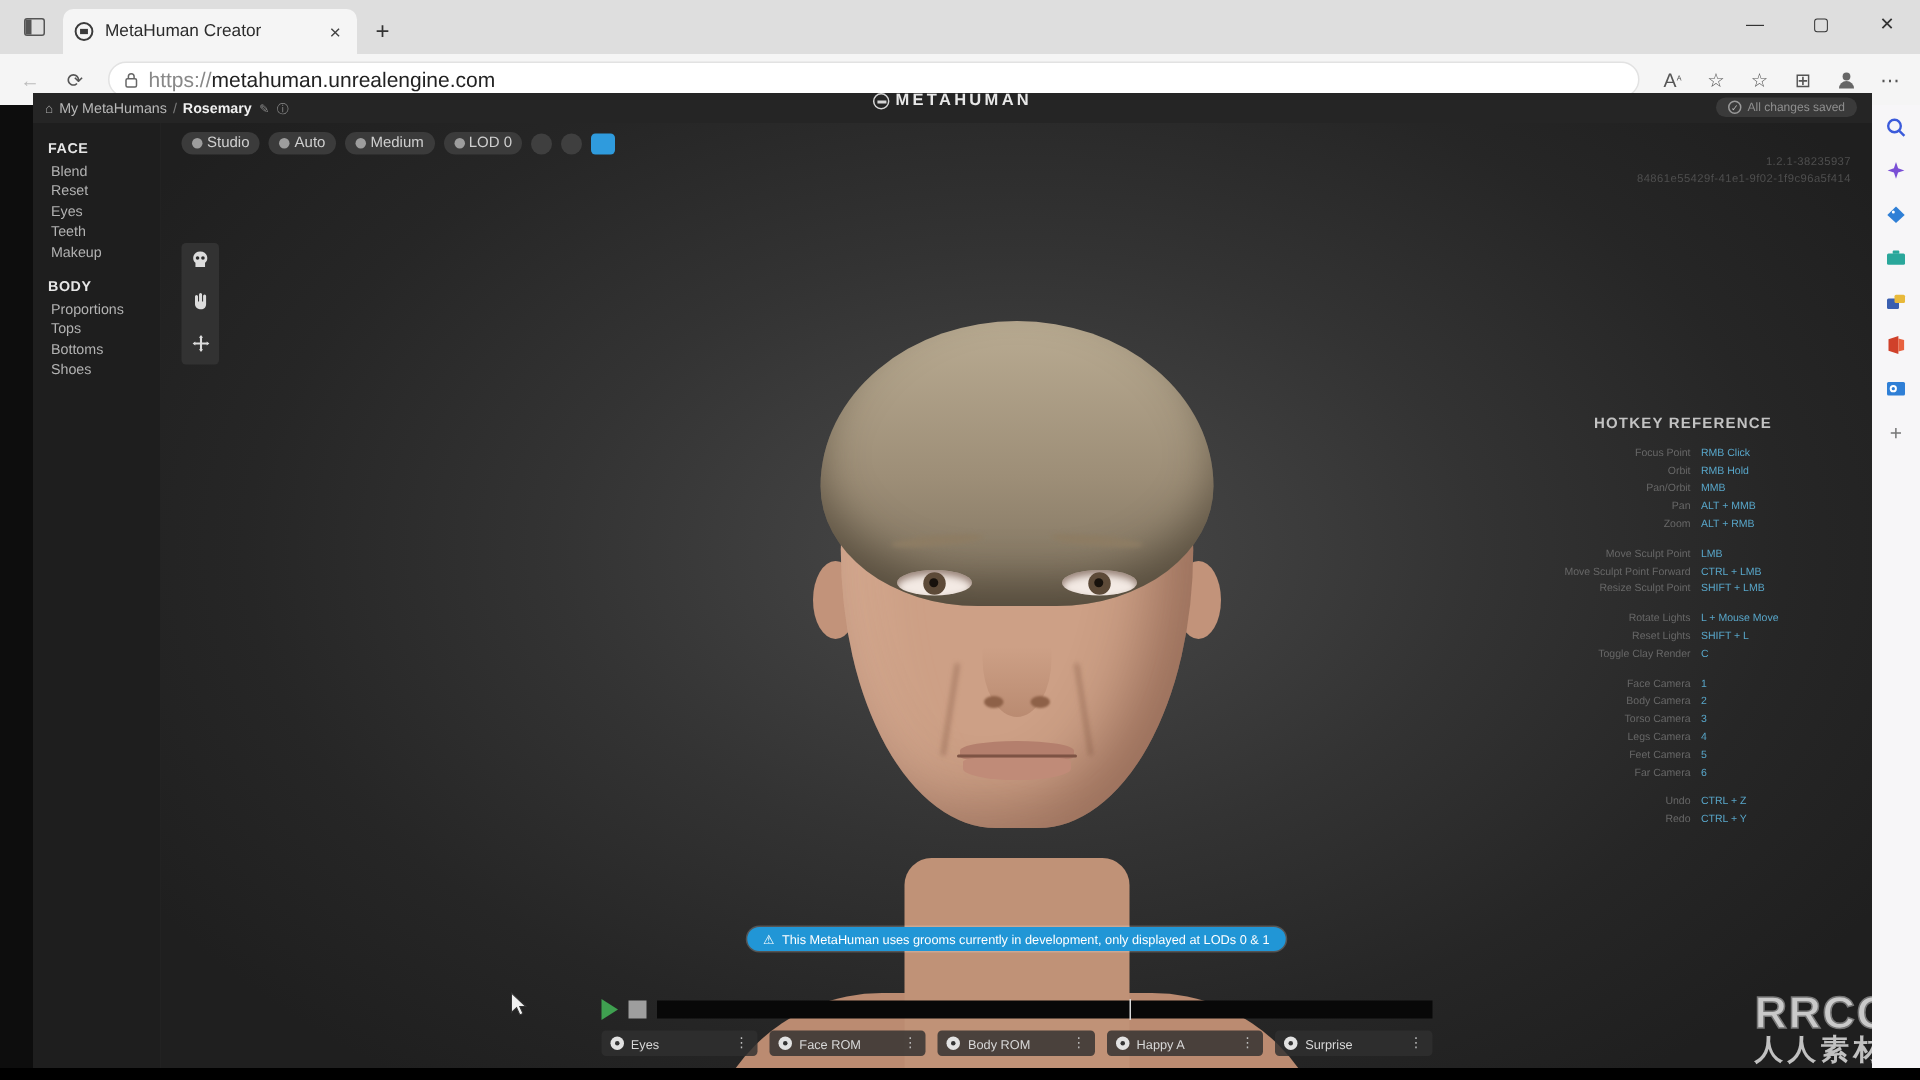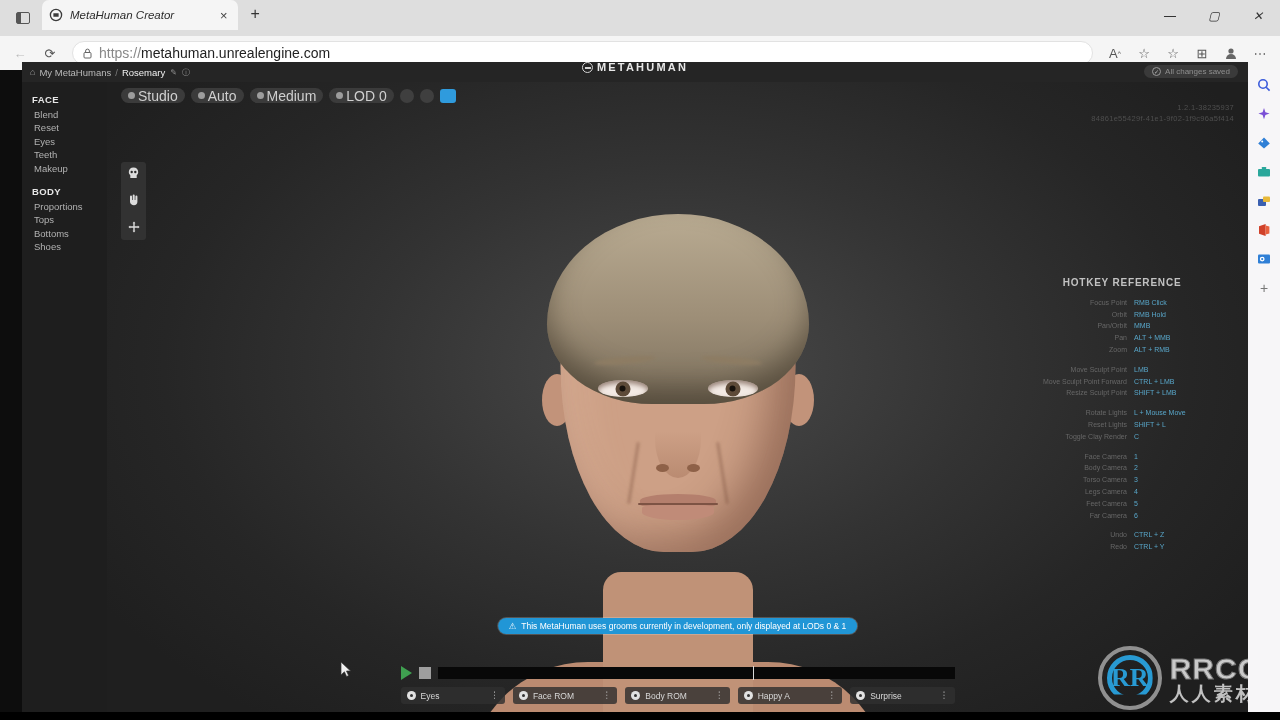--- a/index.html
+++ b/index.html
@@ -6,22 +6,22 @@
   html, body {
     width: 1280px; height: 720px; overflow: hidden;
     font-family: "Liberation Sans", sans-serif;
     background: #000;
   }
 
   
   .browser { width: 1280px; height: 720px; position: relative; background: #0d0d0d; }
 
   .tabstrip {
-    height: 36px; background: #dedede; display: flex; 
-    padding-left: 4px; position: relative; font-style: italic;
+    height: 36px; background: #dedede; display: flex; align-items: flex-end;
+    padding-left: 4px; position: relative;
   }
   .tabstrip-pre { width: 38px; height: 36px; display:flex; align-items:center; justify-content:center; }
   .icon-sq { width: 14px; height: 12px; border: 1.6px solid #555; border-radius: 2px; position: relative; }
   .icon-sq::before { content:''; position:absolute; left:0; top:0; bottom:0; width:4px; background:#555; }
 
   .tab {
     height: 30px; width: 196px; background: #f5f5f5; border-radius: 7px 7px 0 0;
     display: flex; align-items: center; padding: 0 7px; gap: 7px; font-size: 11.5px; color: #2b2b2b;
   }
   .tab-favicon { width: 14px; height: 14px; flex: none; }
@@ -67,21 +67,21 @@
   }
 
   
   .app-topbar {
     height: 20px; background: #252525; display:flex; align-items:center;
     padding: 0 8px; position: relative;
   }
   .breadcrumb { display:flex; align-items:center; gap:4px; font-size: 9.5px; color: #b9b9b9; }
   .bc-home { font-size: 9px; color:#a8a8a8; }
   .bc-sep { color:#7d7d7d; }
-  .bc-current { color:#f0f0f0; font-weight:normal; }
+  .bc-current { color:#f0f0f0; font-weight:bold; }
   .bc-ic { font-size: 8px; color:#8a8a8a; margin-left:1px; }
 
   .brand {
     position:absolute; left:50%; transform:translateX(-50%); top:-1px;
     display:flex; flex-direction:column; align-items:center; gap:1px;
   }
   .brand-row { display:flex; align-items:center; gap:4px; }
   .brand-mark { width:11px; height:11px; border-radius:50%; border:1.4px solid #d6d6d6; position:relative; }
   .brand-mark::after{content:'';position:absolute;left:2px;top:4px;width:6px;height:2px;background:#d6d6d6;}
   .brand-name { font-size: 11px; letter-spacing: 2.2px; color:#e8e8e8; font-weight: bold; }
@@ -104,21 +104,21 @@
   }
   .nav-group { margin-bottom: 11px; }
   .nav-head { font-size: 9.5px; font-weight: bold; color: #e6e6e6; letter-spacing:.4px; margin-bottom: 3px; }
   .nav-item { font-size: 9.5px; color: #b2b2b2; line-height: 13.4px; padding-left: 2px; }
 
   .viewport { flex: 1; position: relative; background: #2a2a2a; overflow: hidden; }
 
   .vp-toolbar { display:flex; align-items:center; gap:6px; padding: 6px 8px 0 14px; position:relative; z-index:5; }
   .vp-chip {
     height: 15px; background: #3b3b3b; border-radius: 8px; display:flex; align-items:center;
-    gap:3px; padding: 0 7px; font-size: 14px; color: #cfcfcf;
+    gap:3px; padding: 0 7px; font-size: 10px; color: #cfcfcf;
   }
   .chip-dot { width:7px; height:7px; border-radius:50%; background:#9d9d9d; flex:none; }
   .vp-round { width:14px; height:14px; border-radius:50%; background:#3f3f3f; }
   .vp-round.active { background:#2f9bdd; }
   .vp-round.sq { border-radius:3px; width:16px; }
 
   .stats {
     position:absolute; right:14px; top:20px; text-align:right;
     font-size: 7.5px; color:#4e4e4e; line-height:11px; letter-spacing:.3px;
   }
@@ -615,23 +615,20 @@
 
       </div>
     </div>
   </div>
 
   <div class="feedback">
     <span>Feedback</span>
   </div>
 
   <div class="watermark">
-    <div class="wm-badge">
-      <span class="wm-rr">RR</span>
-    </div>
     <div class="wm-text">
       <span class="wm-main">RRCG</span>
       <span class="wm-cn">人人素材</span>
     </div>
   </div>
 
   <svg class="cursor" width="12" height="18" viewBox="0 0 12 18">
     <path d="M1 1 L1 14 L4.4 10.8 L6.6 15.6 L8.6 14.6 L6.5 10 L10.6 10 Z" fill="#f0f0f0" stroke="#333" stroke-width=".7"></path>
   </svg>
 

